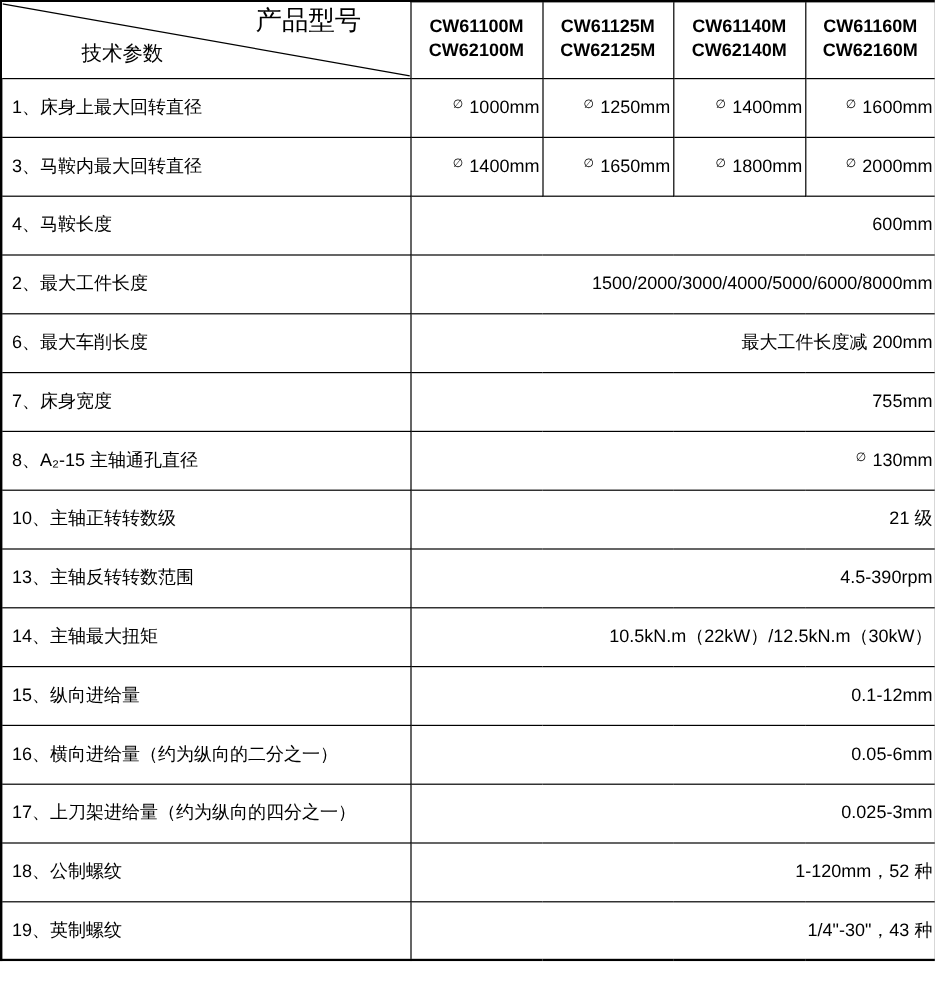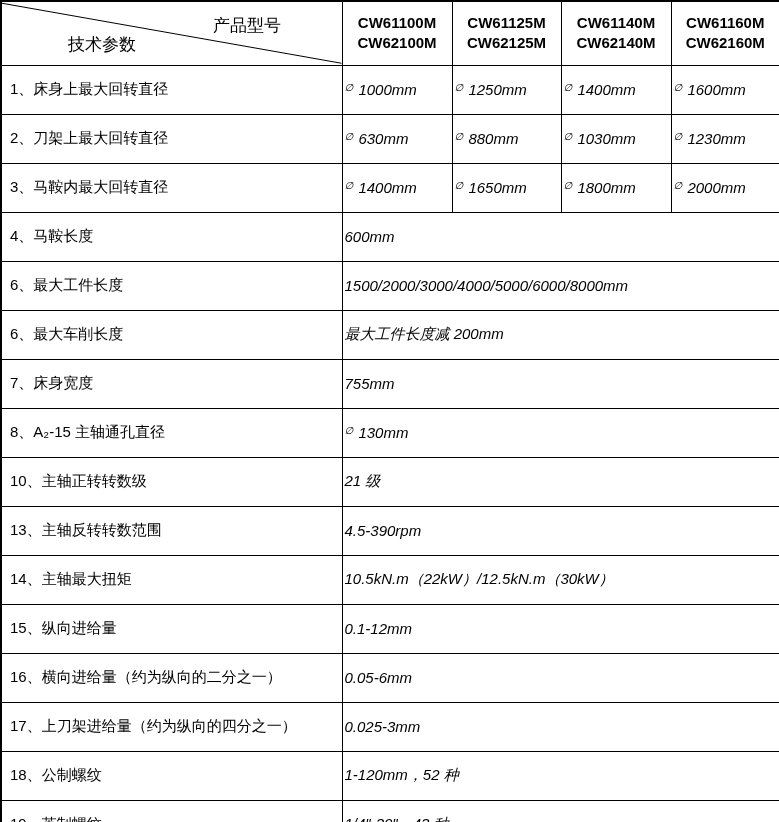--- a/index.html
+++ b/index.html
@@ -43,23 +43,23 @@
   }
   .diag-svg {
     position: absolute;
     top: 0; left: 0;
     width: 100%;
     height: 100%;
     display: block;
   }
   .corner-top-label {
     position: absolute;
-    top: 12px;
+    top: 0;
     left: 211px;
-    font-size: 17px;
+    font-size: 22px;
     white-space: nowrap;
   }
   .corner-bottom-label {
     position: absolute;
     bottom: 9px;
     left: 66px;
     font-size: 17px;
     white-space: nowrap;
     text-align: center;
   }
@@ -73,25 +73,24 @@
   }
   td.param-cell {
     font-size: 15px;
     text-align: left;
     vertical-align: middle;
     padding: 0 4px 0 8px;
     white-space: nowrap;
   }
   td.value-cell {
     font-size: 15px;
-    text-align: left;
+    text-align: right;
     vertical-align: middle;
     padding: 0 2px;
     white-space: nowrap;
-    font-style: italic;
   }
   .dia {
     font-size: 10px;
     vertical-align: 4px;
     letter-spacing: 1px;
   }
 </style>
 </head>
 <body>
 
@@ -133,39 +132,32 @@
     </thead>
     <tbody>
       <tr class="data-row">
         <td class="param-cell">1、床身上最大回转直径</td>
         <td class="value-cell dia-host"><span class="dia">∅</span> 1000mm</td>
         <td class="value-cell dia-host"><span class="dia">∅</span> 1250mm</td>
         <td class="value-cell dia-host"><span class="dia">∅</span> 1400mm</td>
         <td class="value-cell dia-host"><span class="dia">∅</span> 1600mm</td>
       </tr>
       <tr class="data-row">
-        <td class="param-cell">2、刀架上最大回转直径</td>
-        <td class="value-cell dia-host"><span class="dia">∅</span> 630mm</td>
-        <td class="value-cell dia-host"><span class="dia">∅</span> 880mm</td>
-        <td class="value-cell dia-host"><span class="dia">∅</span> 1030mm</td>
-        <td class="value-cell dia-host"><span class="dia">∅</span> 1230mm</td>
-      </tr>
-      <tr class="data-row">
         <td class="param-cell">3、马鞍内最大回转直径</td>
         <td class="value-cell dia-host"><span class="dia">∅</span> 1400mm</td>
         <td class="value-cell dia-host"><span class="dia">∅</span> 1650mm</td>
         <td class="value-cell dia-host"><span class="dia">∅</span> 1800mm</td>
         <td class="value-cell dia-host"><span class="dia">∅</span> 2000mm</td>
       </tr>
       <tr class="data-row">
         <td class="param-cell">4、马鞍长度</td>
         <td class="value-cell dia-host" colspan="4">600mm</td>
       </tr>
       <tr class="data-row">
-        <td class="param-cell">6、最大工件长度</td>
+        <td class="param-cell">2、最大工件长度</td>
         <td class="value-cell dia-host" colspan="4">1500/2000/3000/4000/5000/6000/8000mm</td>
       </tr>
       <tr class="data-row">
         <td class="param-cell">6、最大车削长度</td>
         <td class="value-cell dia-host" colspan="4">最大工件长度减 200mm</td>
       </tr>
       <tr class="data-row">
         <td class="param-cell">7、床身宽度</td>
         <td class="value-cell dia-host" colspan="4">755mm</td>
       </tr>

